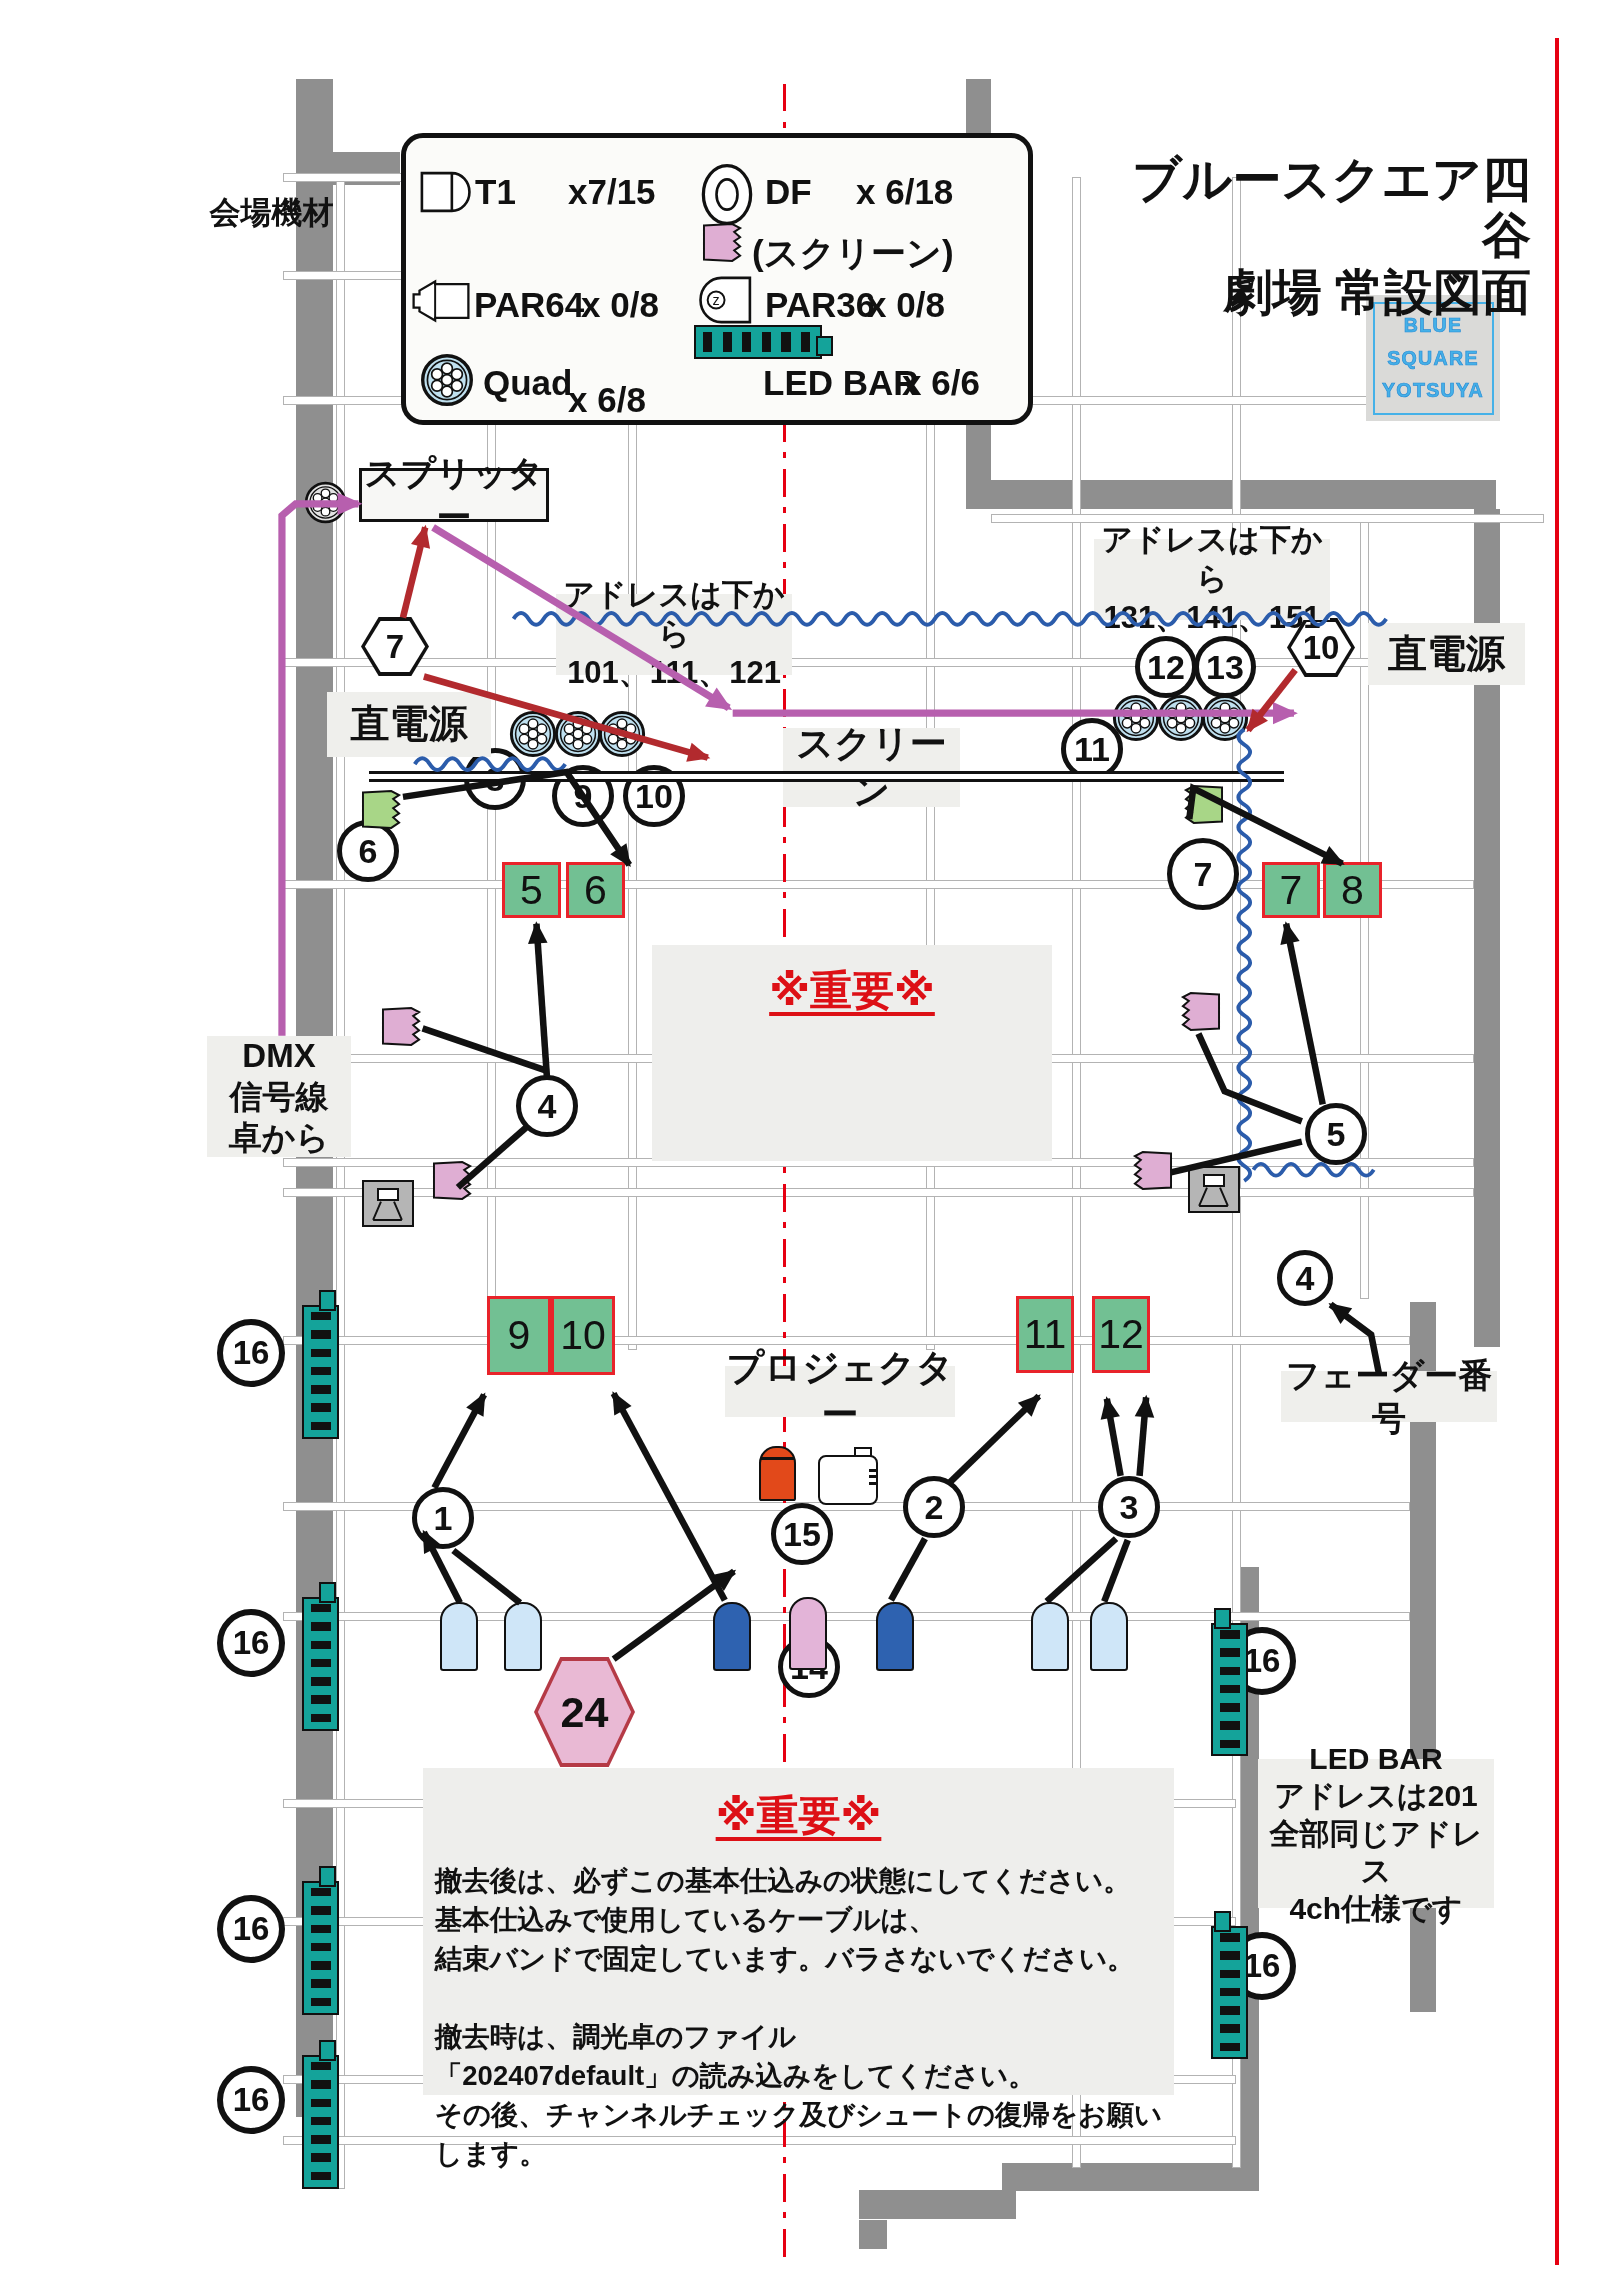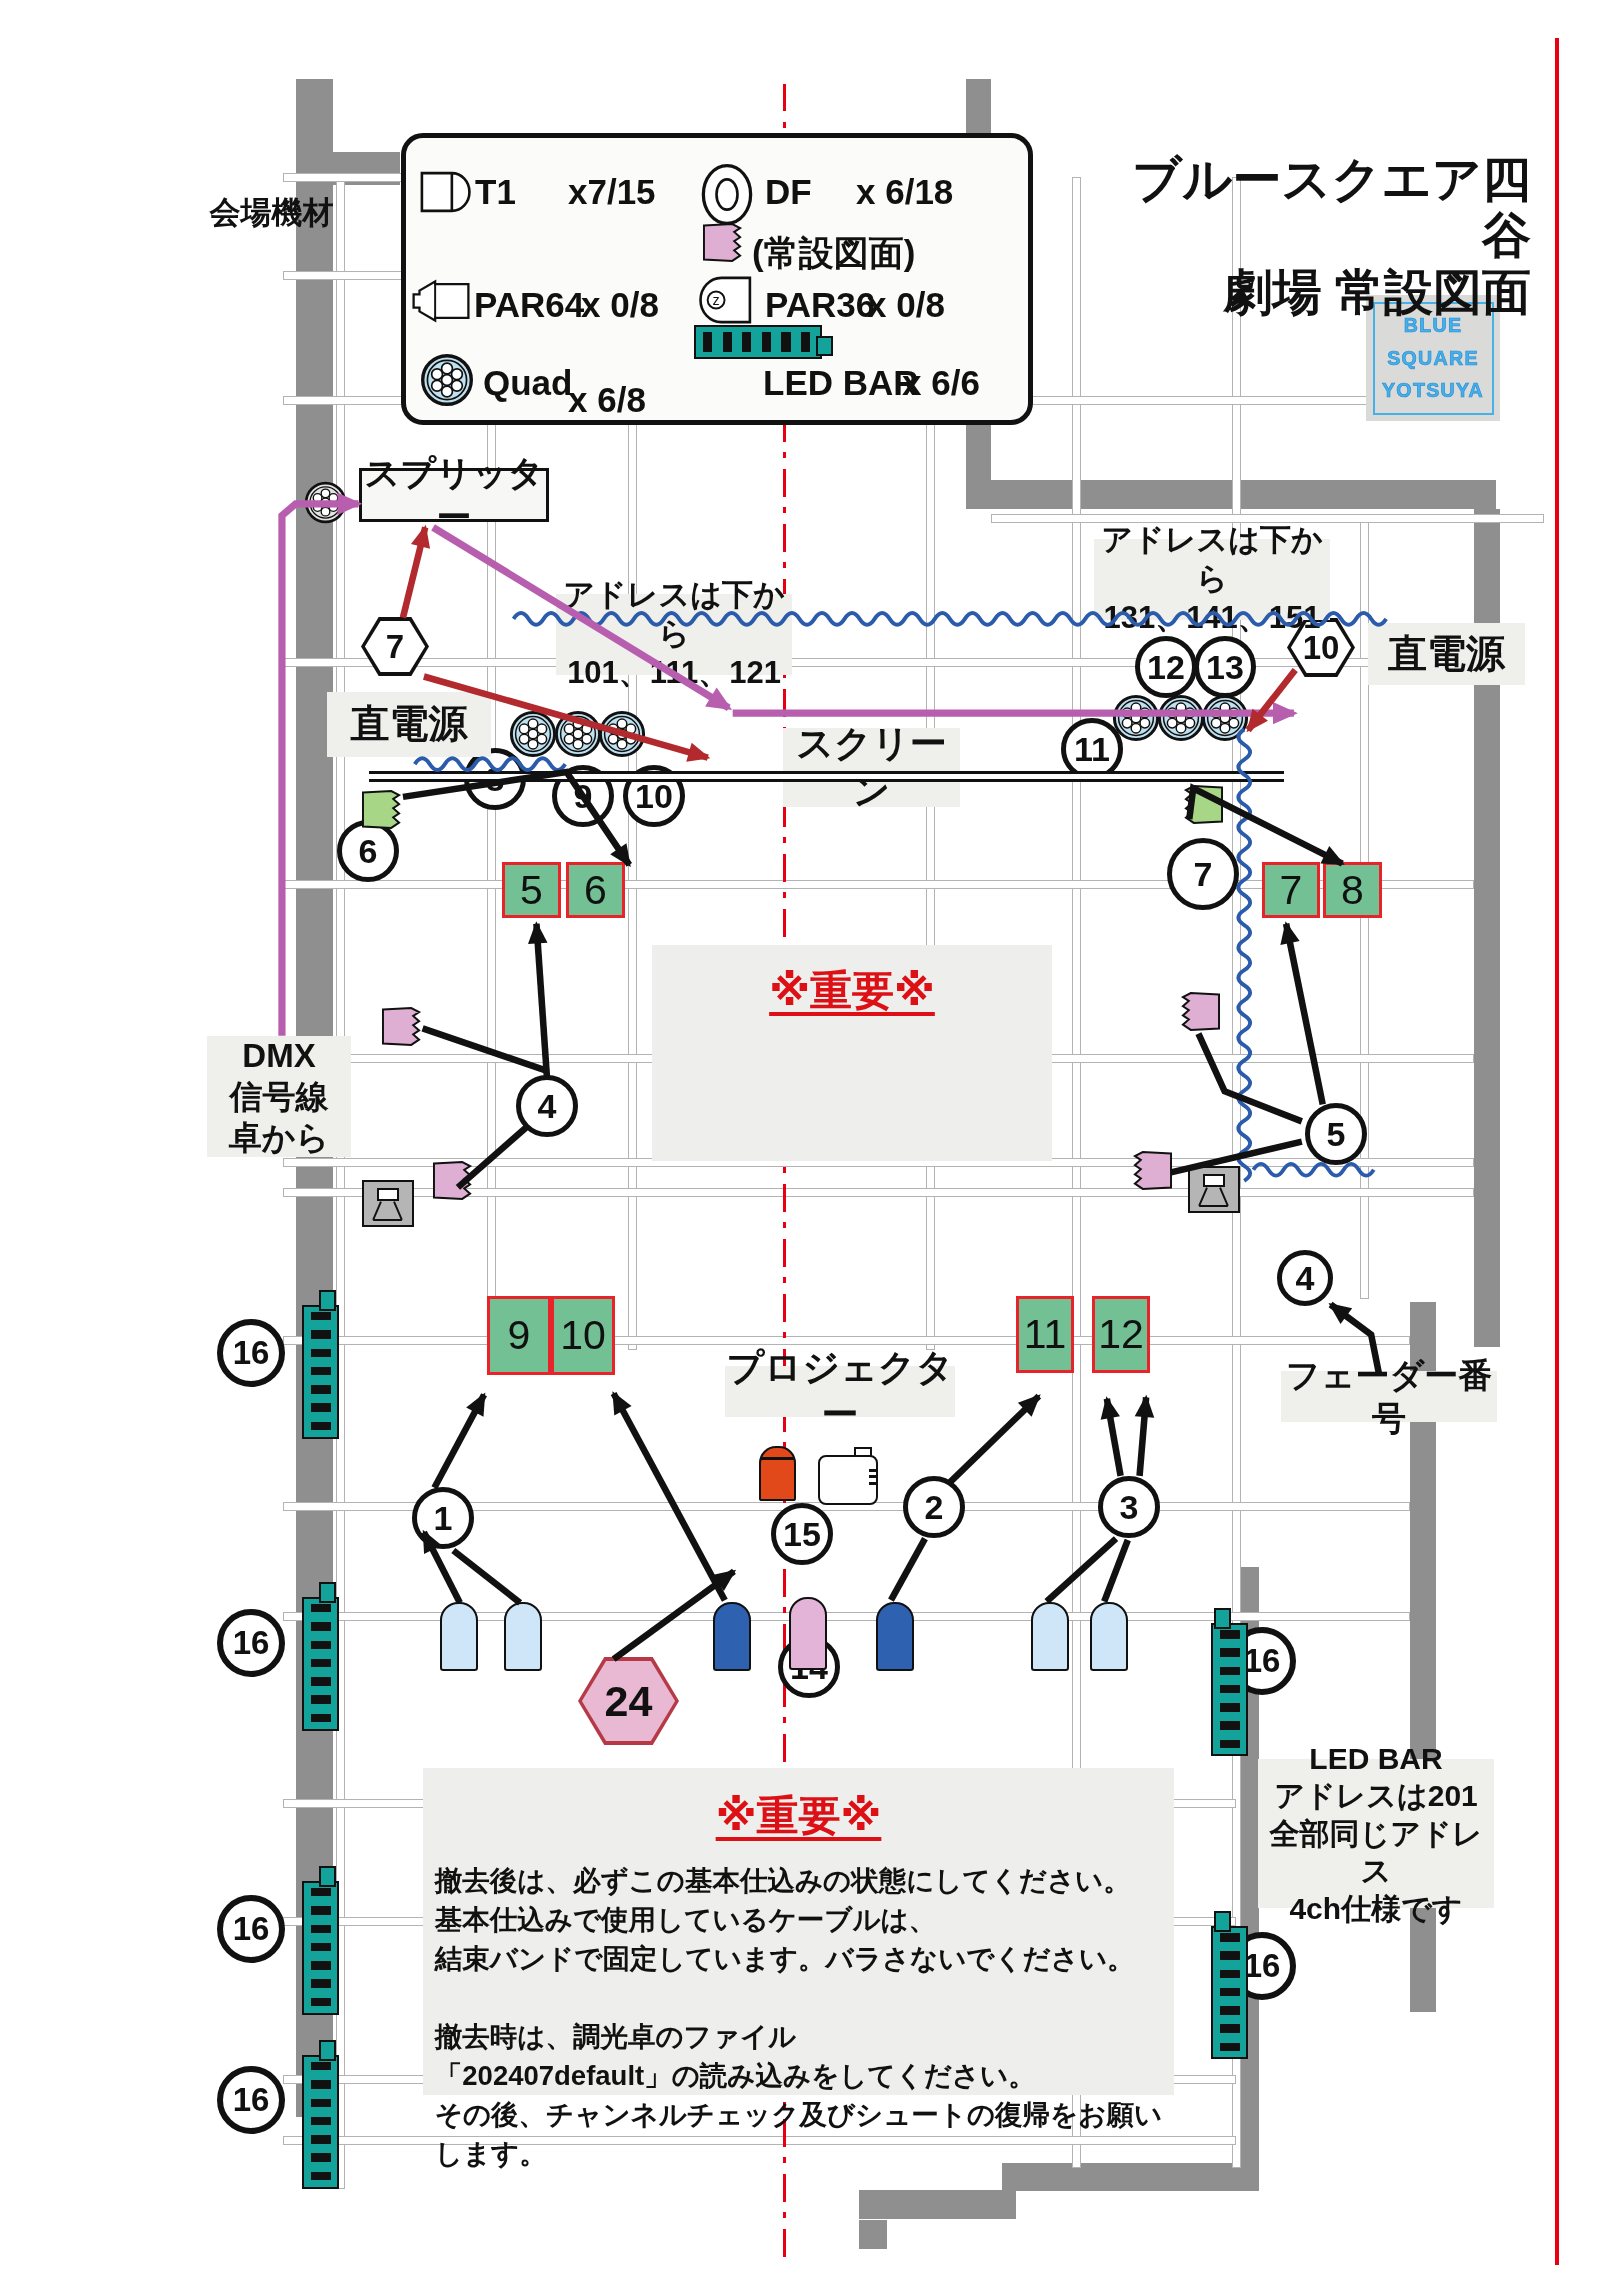--- a/index.html
+++ b/index.html
@@ -216,21 +216,21 @@
       <div class="hex" style="left: 361px; top: 617px; width: 68px; height: 59px;">
         <div class="h-out" style="background: rgb(17, 17, 17);"></div>
         <div class="h-in" style="background: rgb(255, 255, 255);"></div>
         <span style="font-size: 33px;">7</span>
       </div>
       <div class="hex" style="left: 1287px; top: 618px; width: 68px; height: 59px;">
         <div class="h-out" style="background: rgb(17, 17, 17);"></div>
         <div class="h-in" style="background: rgb(255, 255, 255);"></div>
         <span style="font-size: 33px;">10</span>
       </div>
-      <div class="hex" style="left: 578px; top: 1657px; width: 101px; height: 88px;">
+      <div class="hex" style="left: 534px; top: 1657px; width: 101px; height: 110px;">
         <div class="h-out" style="background: rgb(181, 58, 70);"></div>
         <div class="h-in" style="background: rgb(233, 185, 212);"></div>
         <span style="font-size: 43px;">24</span>
       </div>
       <div class="abs" style="left: 509px; top: 710px; width: 48px; height: 48px;">
         <svg width="48" height="48" viewBox="0 0 80 80">
           <circle cx="40" cy="40" r="36" fill="#bfe0ef" stroke="#111" stroke-width="5"></circle>
           <circle cx="40" cy="40" r="29" fill="none" stroke="#111" stroke-width="2.5"></circle>
           <circle cx="40" cy="40" r="8" fill="#fff" stroke="#111" stroke-width="2.5"></circle>
           <circle cx="54.7" cy="48.5" r="8" fill="#fff" stroke="#111" stroke-width="2.5"></circle>
@@ -460,21 +460,21 @@
           <ellipse cx="41" cy="48" rx="16" ry="23" fill="#fff" stroke="#111" stroke-width="4"></ellipse>
         </svg>
       </div>
       <div class="leg-text" style="left: 359px; top: 34px;">DF</div>
       <div class="leg-text" style="left: 450px; top: 34px;">x 6/18</div>
       <div class="abs" style="left: 296px; top: 84px;">
         <svg width="46" height="41" viewBox="0 0 70 62">
           <polygon points="3,5 46,3 58,9 49,15 58,23 49,29 58,37 49,43 58,51 46,59 3,57" fill="#dfaed3" stroke="#111" stroke-width="3"></polygon>
         </svg>
       </div>
-      <div class="leg-text" style="left: 346px; top: 92px;">(常設図面)</div>
+      <div class="leg-text" style="left: 346px; top: 92px;">(スクリーン)</div>
       <div class="abs" style="left: 5.2px; top: 136px;">
         <svg width="60" height="54" viewBox="0 0 92 82">
           <polygon points="4,31 13,31 13,25 37,11 37,15 88,15 88,67 37,67 37,71 13,57 13,51 4,51" fill="#fff" stroke="#111" stroke-width="3.5"></polygon>
           <line x1="37" y1="15" x2="37" y2="67" stroke="#111" stroke-width="3"></line>
         </svg>
       </div>
       <div class="leg-text" style="left: 68px; top: 147px;">PAR64</div>
       <div class="leg-text" style="left: 175px; top: 147px;">x 0/8</div>
       <div class="abs" style="left: 293px; top: 136px;">
         <svg width="55" height="52" viewBox="0 0 84 80">

